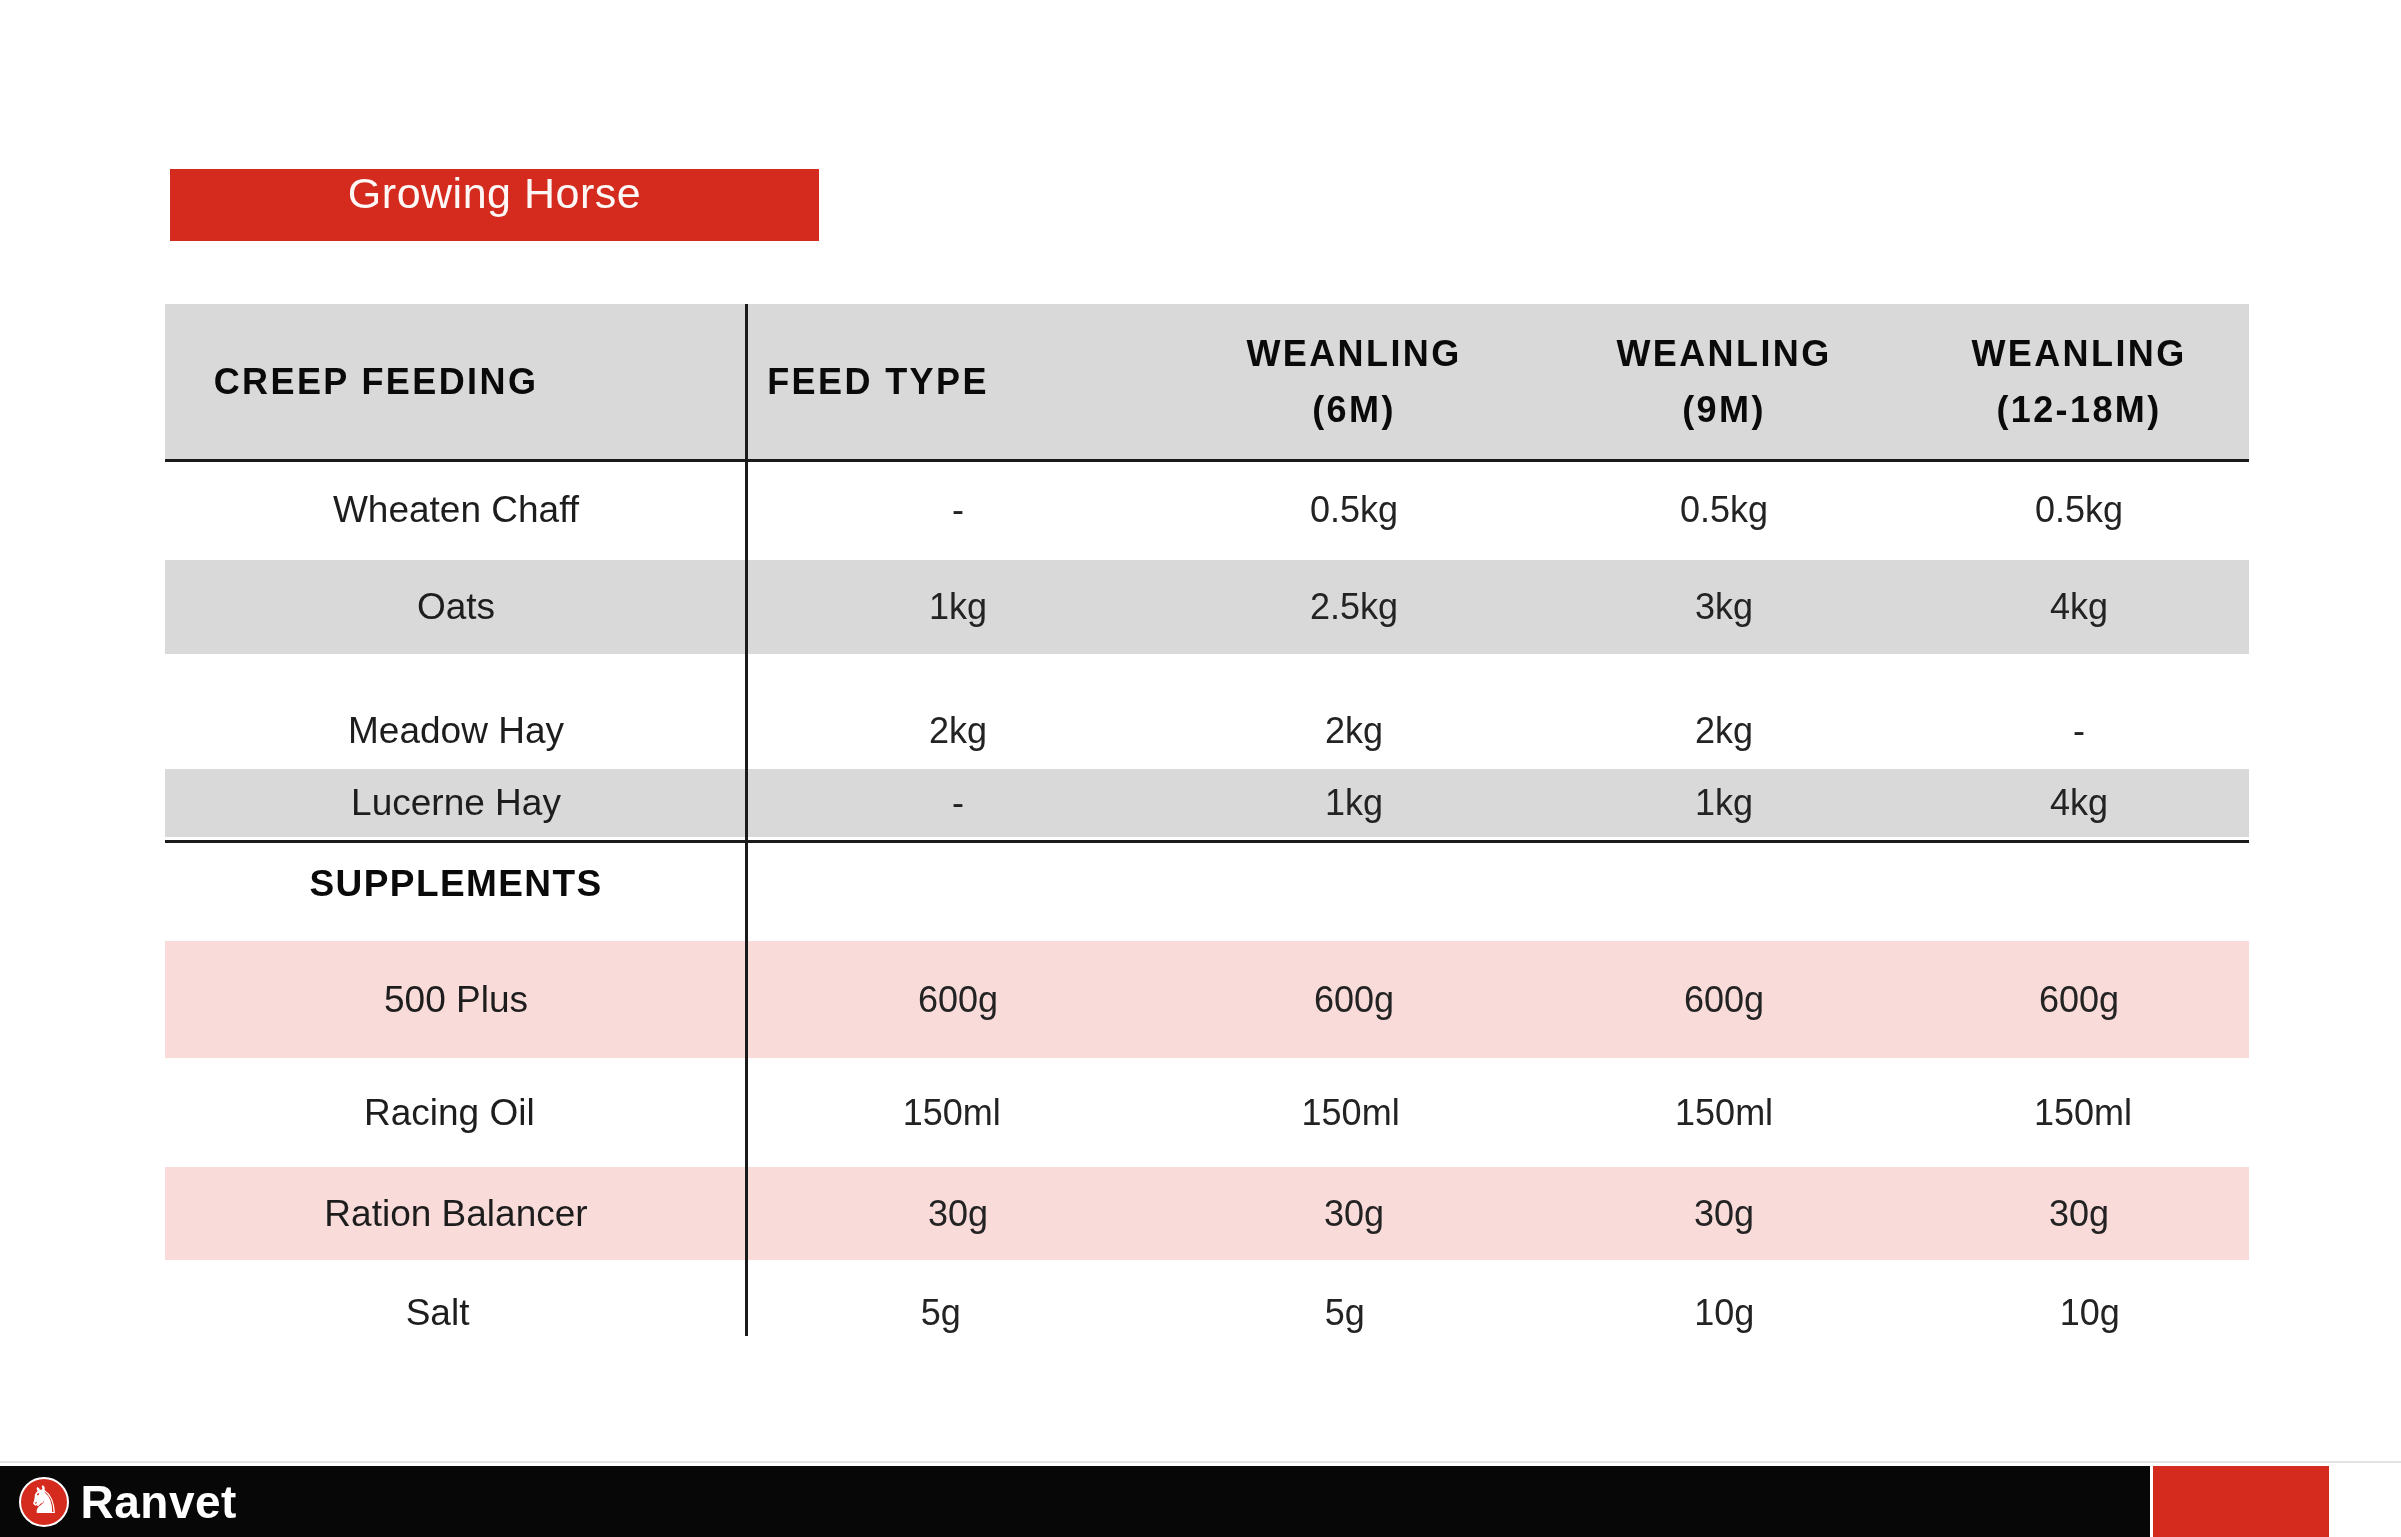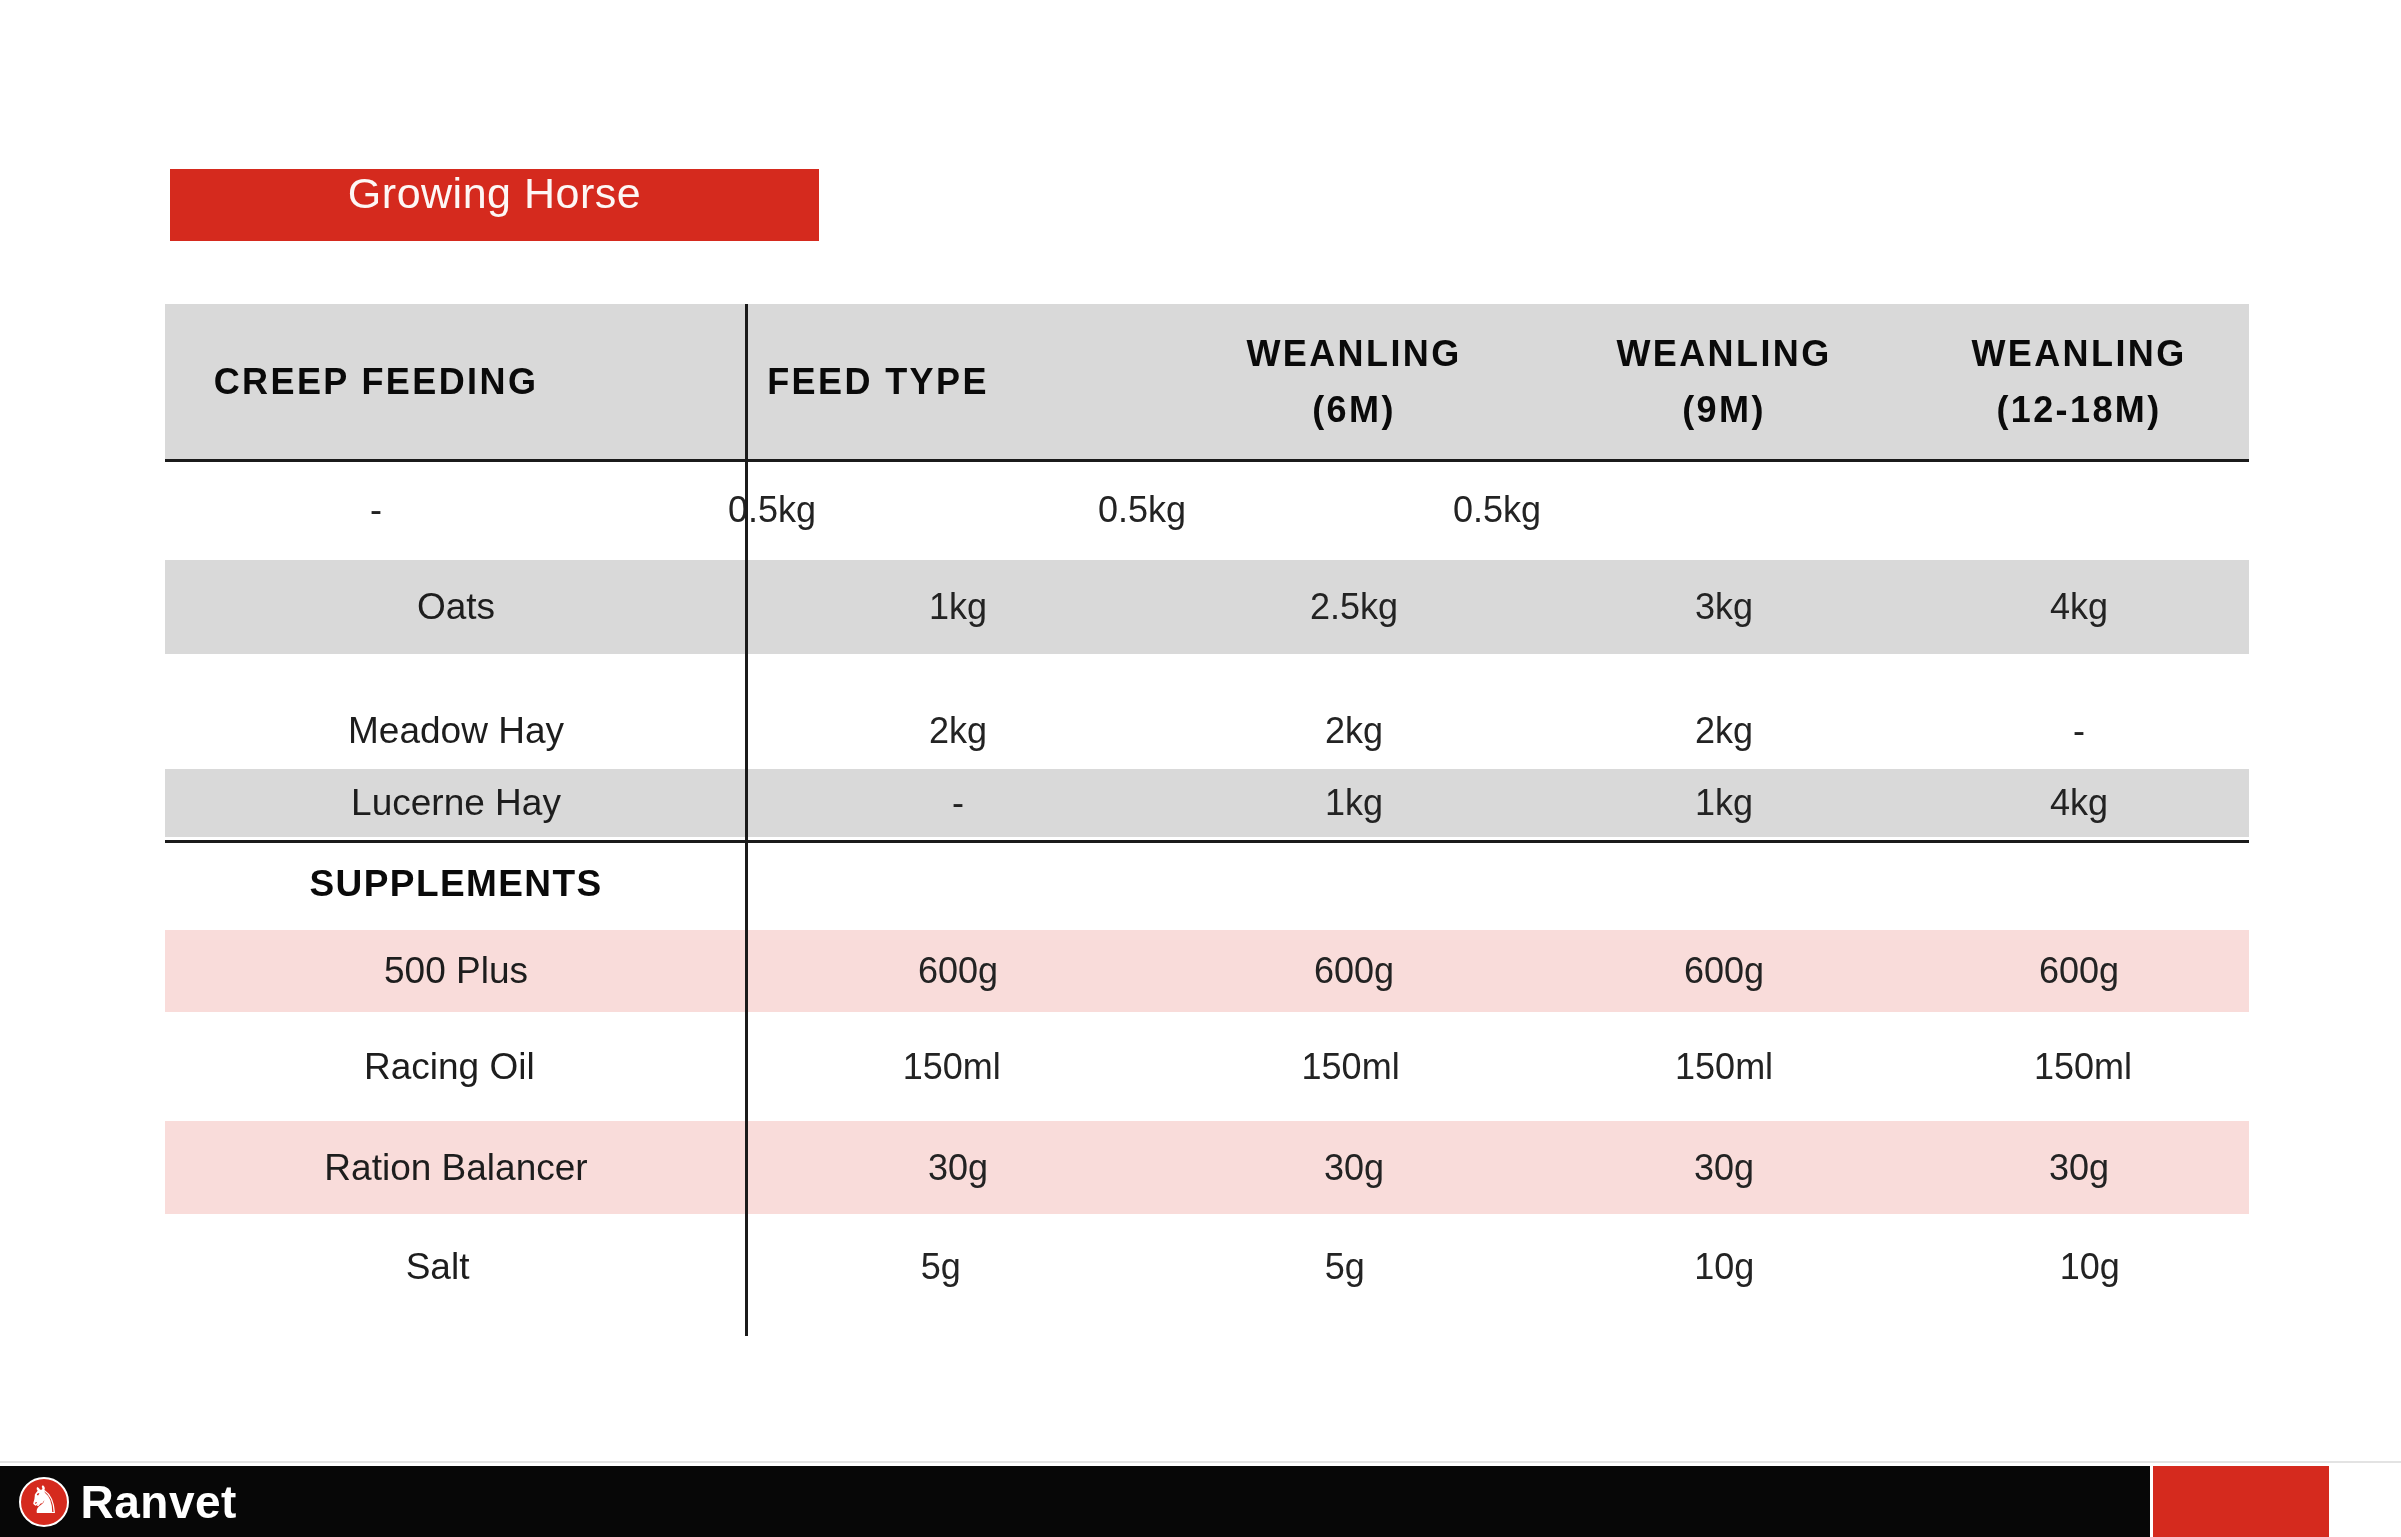--- a/index.html
+++ b/index.html
@@ -31,21 +31,21 @@
   }
   .c0{width:582px;}.c1{width:422px;}.c2{width:370px;}.c3{width:370px;}.c4{width:340px;}
   .label-cell{font-size:37px;color:#1d1d1d;}
 
   .rh-header{height:156px;}
   .rh-a{height:100px;}
   .rh-b{height:94px;}
   .rh-c{height:76px;margin-top:39px;}
   .rh-d{height:68px;}
   .rh-sec{height:93px;}
-  .rh-e{height:82px;}
+  .rh-e{height:117px;margin-top:11px;}
   .rh-f{height:109px;gap:12px;}
   .rh-g{height:93px;}
   .rh-h{height:106px;gap:33px;}
 
   .bg-gray{background:var(--gray);}
   .bg-pink{background:var(--pink);}
 
   .header-row .cell{
     font-weight:bold;font-size:36px;letter-spacing:2.4px;color:#0a0a0a;
     flex-direction:column;line-height:1.55;
@@ -109,20 +109,21 @@
         <span>WEANLING</span>
         <span>(9M)</span>
       </div>
       <div class="cell c4">
         <span>WEANLING</span>
         <span>(12-18M)</span>
       </div>
     </div>
 
     <div class="trow rh-a">
+      <div class="cell c0 label-cell">Wheaten Chaff</div>
       <div class="cell c1">-</div>
       <div class="cell c2">0.5kg</div>
       <div class="cell c3">0.5kg</div>
       <div class="cell c4">0.5kg</div>
     </div>
 
     <div class="trow rh-b bg-gray">
       <div class="cell c0 label-cell">Oats</div>
       <div class="cell c1">1kg</div>
       <div class="cell c2">2.5kg</div>

